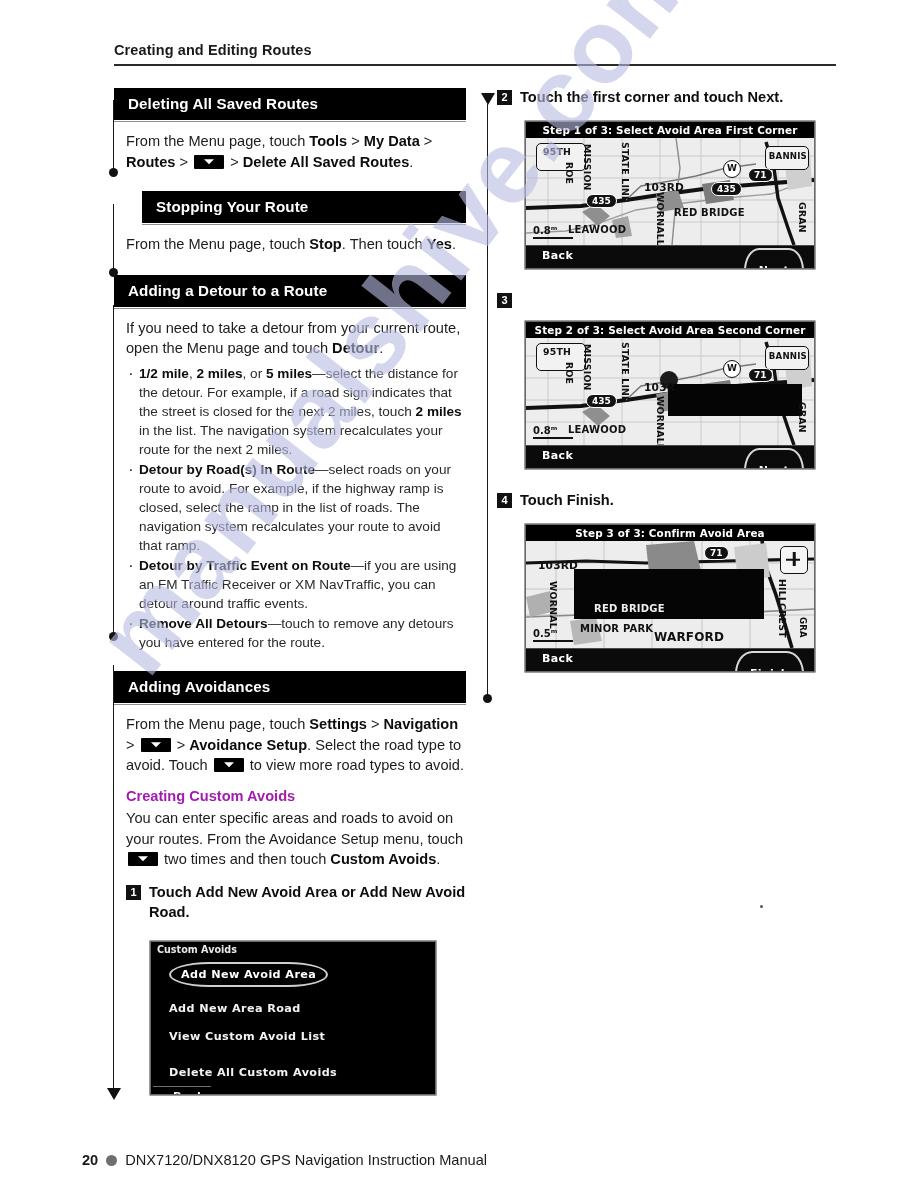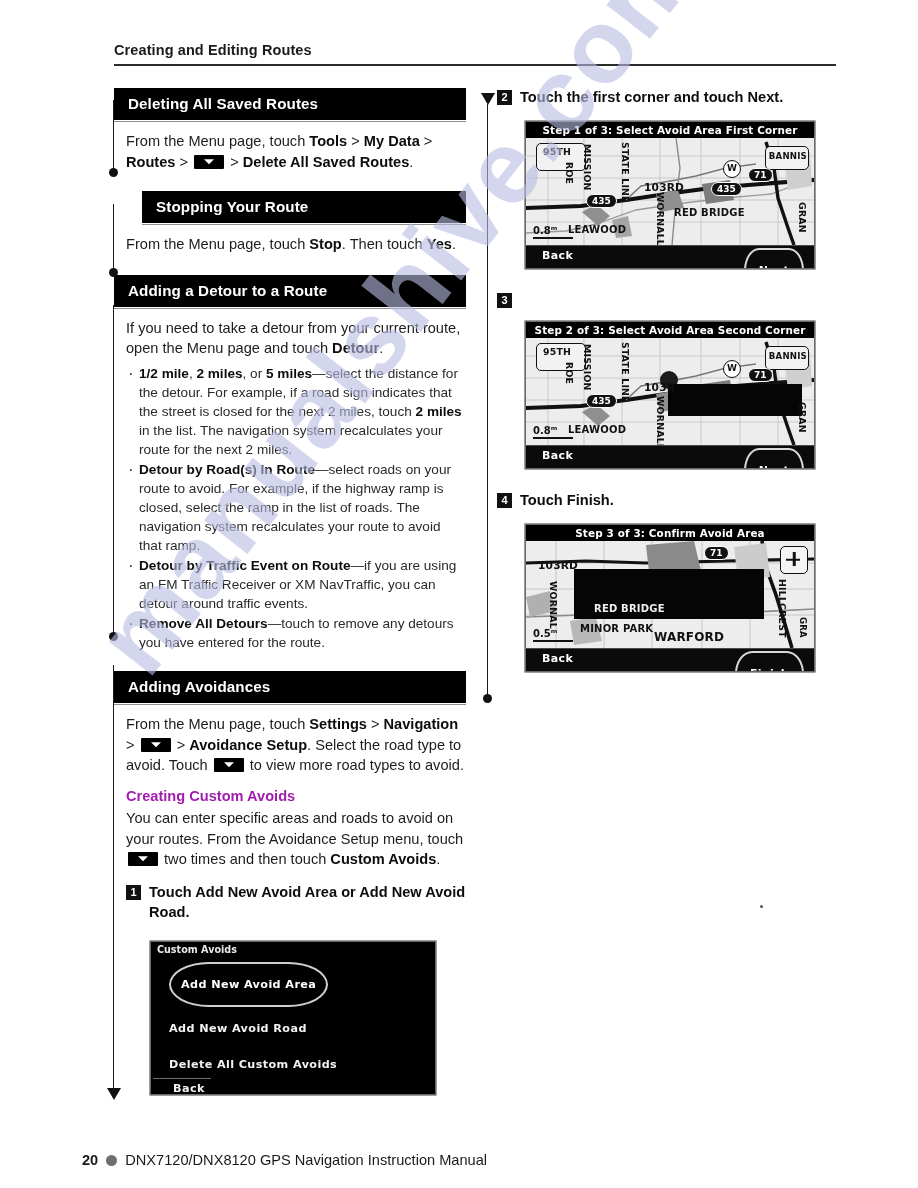--- a/index.html
+++ b/index.html
@@ -187,21 +187,21 @@
     color:#f2f2f2;
     font-size:11.2px;
     font-weight:700;
     padding:4px 0 4px 18px;
     letter-spacing:.4px;
     font-family:"DejaVu Sans", sans-serif;
     position:relative;
   }
   .menu .sel{
     display:inline-block;
-    padding:14px 10px;
+    padding:4px 10px;
     border:2px solid #cfcfcf;
     border-radius:50%/100%;
     color:#fff;
   }
   .menu .sep{height:1px;background:#6e6e6e;margin:3px 0 0 2px;width:58px;}
   .menu .back{
     color:#f2f2f2;font-size:11.2px;font-weight:700;
     padding:3px 0 5px 22px;letter-spacing:.4px;
     font-family:"DejaVu Sans", sans-serif;
   }
@@ -369,21 +369,22 @@
     <div class="step" style="margin-left:12px;">
       <div class="stepnum">1</div>
       <div class="steptxt">Touch Add New Avoid Area or Add New Avoid Road.</div>
     </div>
 
     <div class="shot menu" style="margin:18px 0 0 36px;height:152px;">
       <div class="titleL">Custom Avoids</div>
       <div class="row">
         <span class="sel">Add New Avoid Area</span>
       </div>
-      <div class="row" style="margin-top:7px;">Add New Avoid Road</div>
+      <div class="row" style="margin-top:7px;">Add New Area Road</div>
+      <div class="row" style="margin-top:7px;">View Custom Avoid List</div>
       <div class="row" style="margin-top:15px;">Delete All Custom Avoids</div>
       <div class="sep"></div>
       <div class="back">Back</div>
     </div>
 
   </div>
 
   <div class="colR">
 
     <div class="step" style="margin-top:0;">

